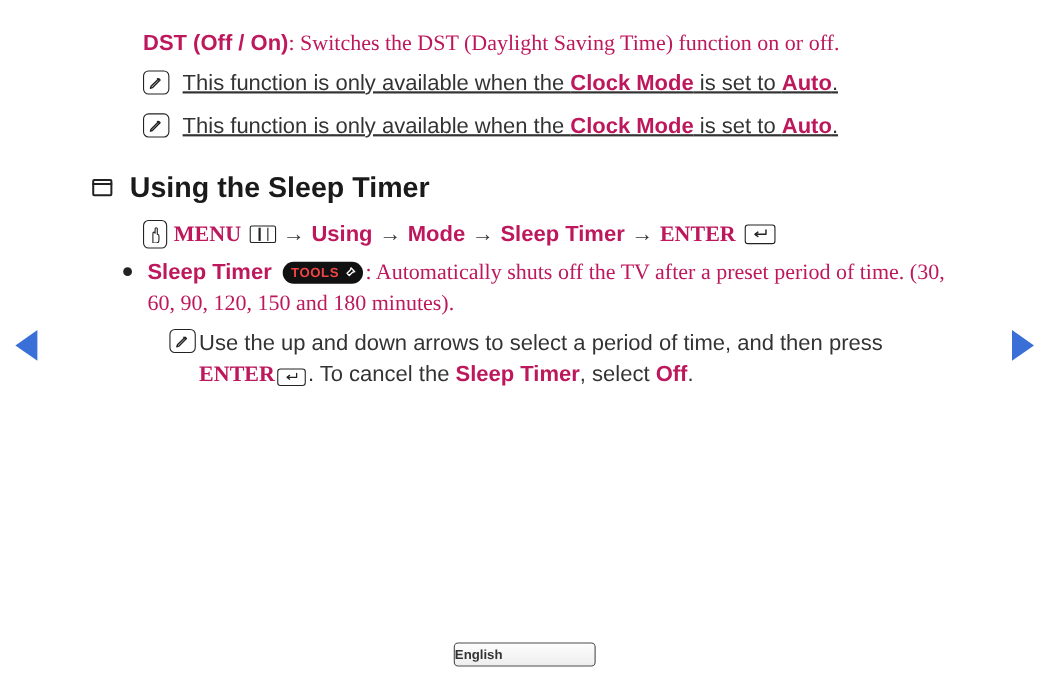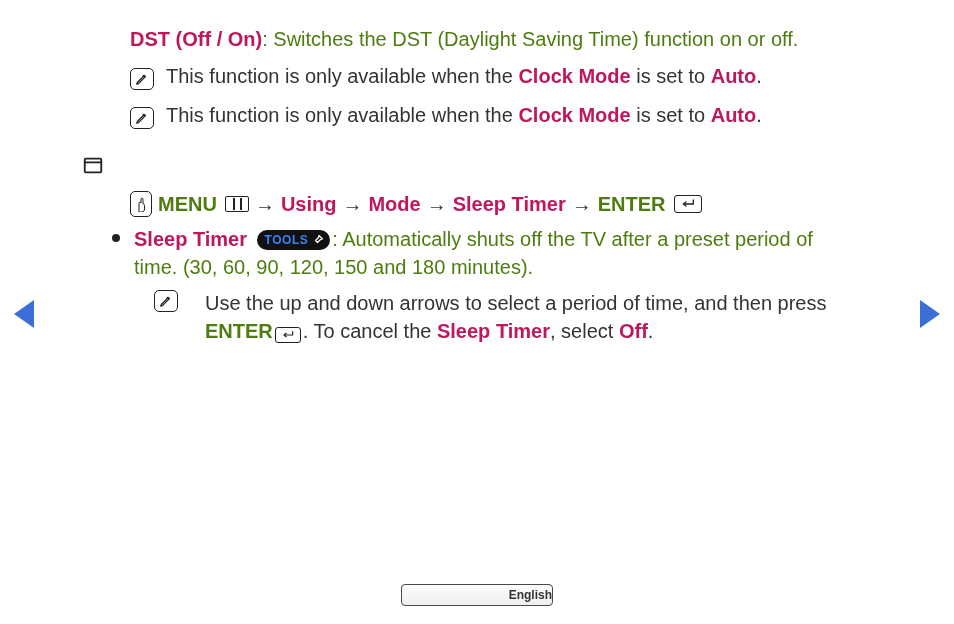--- a/index.html
+++ b/index.html
@@ -23,26 +23,27 @@
     left: 130px;
     top: 20px;
     width: 730px;
   }
   .line {
     margin: 6px 0 10px 0;
     line-height: 1.35;
   }
   .blue { color: #be185d; }
   .bold { font-weight: 700; }
-  .black { color: #4d7c0f; }
+  .black { color: #be185d; font-family: Liberation Serif, serif; }
   .note-row {
     display: flex;
-    align-items: flex-end;
+    align-items: flex-start;
     gap: 12px;
     margin: 6px 0 12px 0;
+    text-decoration: underline;
   }
   .note-row .txt { flex: 1; line-height: 1.35; }
   .pencil-box {
     display: inline-flex;
     align-items: center;
     justify-content: center;
     width: 24px;
     height: 22px;
     border: 1.8px solid #222;
     border-radius: 5px;
@@ -132,34 +133,34 @@
     margin-left: -18px;
   }
   .bullet-body { flex: 1; line-height: 1.4; }
 
   .tools-pill {
     display: inline-flex;
     align-items: center;
     height: 20px;
     border-radius: 10px;
     background: #111;
-    color: #3b82f6;
+    color: #ef4444;
     font-size: 12px;
     font-weight: 700;
     padding: 0 6px 0 8px;
     letter-spacing: 0.5px;
     vertical-align: 2px;
     margin: 0 2px 0 4px;
     gap:4px;
   }
   .tools-pill svg { width: 12px; height: 12px; }
 
   .sub-note {
     display: flex;
-    gap: 27px;
+    gap: 3px;
     margin: 8px 0 0 20px;
   }
   .sub-note .txt { flex: 1; line-height: 1.42; }
 
   
   .nav-left, .nav-right {
     position: absolute;
     top: 300px;
     width: 0; height: 0;
     border-top: 14px solid transparent;
@@ -175,25 +176,25 @@
   }
 
   
   .lang-badge {
     position: absolute;
     left: 50%;
     bottom: 18px;
     transform: translateX(-50%);
     border: 1px solid #4a4a4a;
     border-radius: 4px;
-    width: 152px;
+    width: 129px;
     height: 22px;
     display: flex;
     align-items: center;
-    justify-content: flex-end;
+    justify-content: flex-start;
     background: linear-gradient(#fdfdfd,#eeeeee);
     font-size: 12px;
     font-weight: 700;
     color: #333;
   }
 </style>
 </head>
 <body>
 
 <div class="page">
@@ -229,20 +230,21 @@
       </span>
     </div>
 
     <div class="section-row">
       <span class="book-icon">
         <svg viewBox="0 0 24 24" fill="none" stroke="#222" stroke-width="2" stroke-linejoin="round" stroke-linecap="round">
           <rect x="3" y="4" width="18" height="15" rx="1"></rect>
           <path d="M3 8h18"></path>
         </svg>
       </span>
+      <span class="section-title">Using the Sleep Timer</span>
     </div>
 
     <div class="crumb-row">
       <span class="hand-box">
         <svg viewBox="0 0 24 32" fill="none" stroke="#222" stroke-width="2" stroke-linejoin="round" stroke-linecap="round">
           <path d="M8 30V14c0-1 1-2 2-2s2 1 2 2V6c0-1 1-2 2-2s2 1 2 2v10c1 0 3 0 3 3v7c0 3-2 6-5 6H8z"></path>
         </svg>
       </span>
       <span class="bold black">MENU</span>
       <span class="menu-icon"></span>

